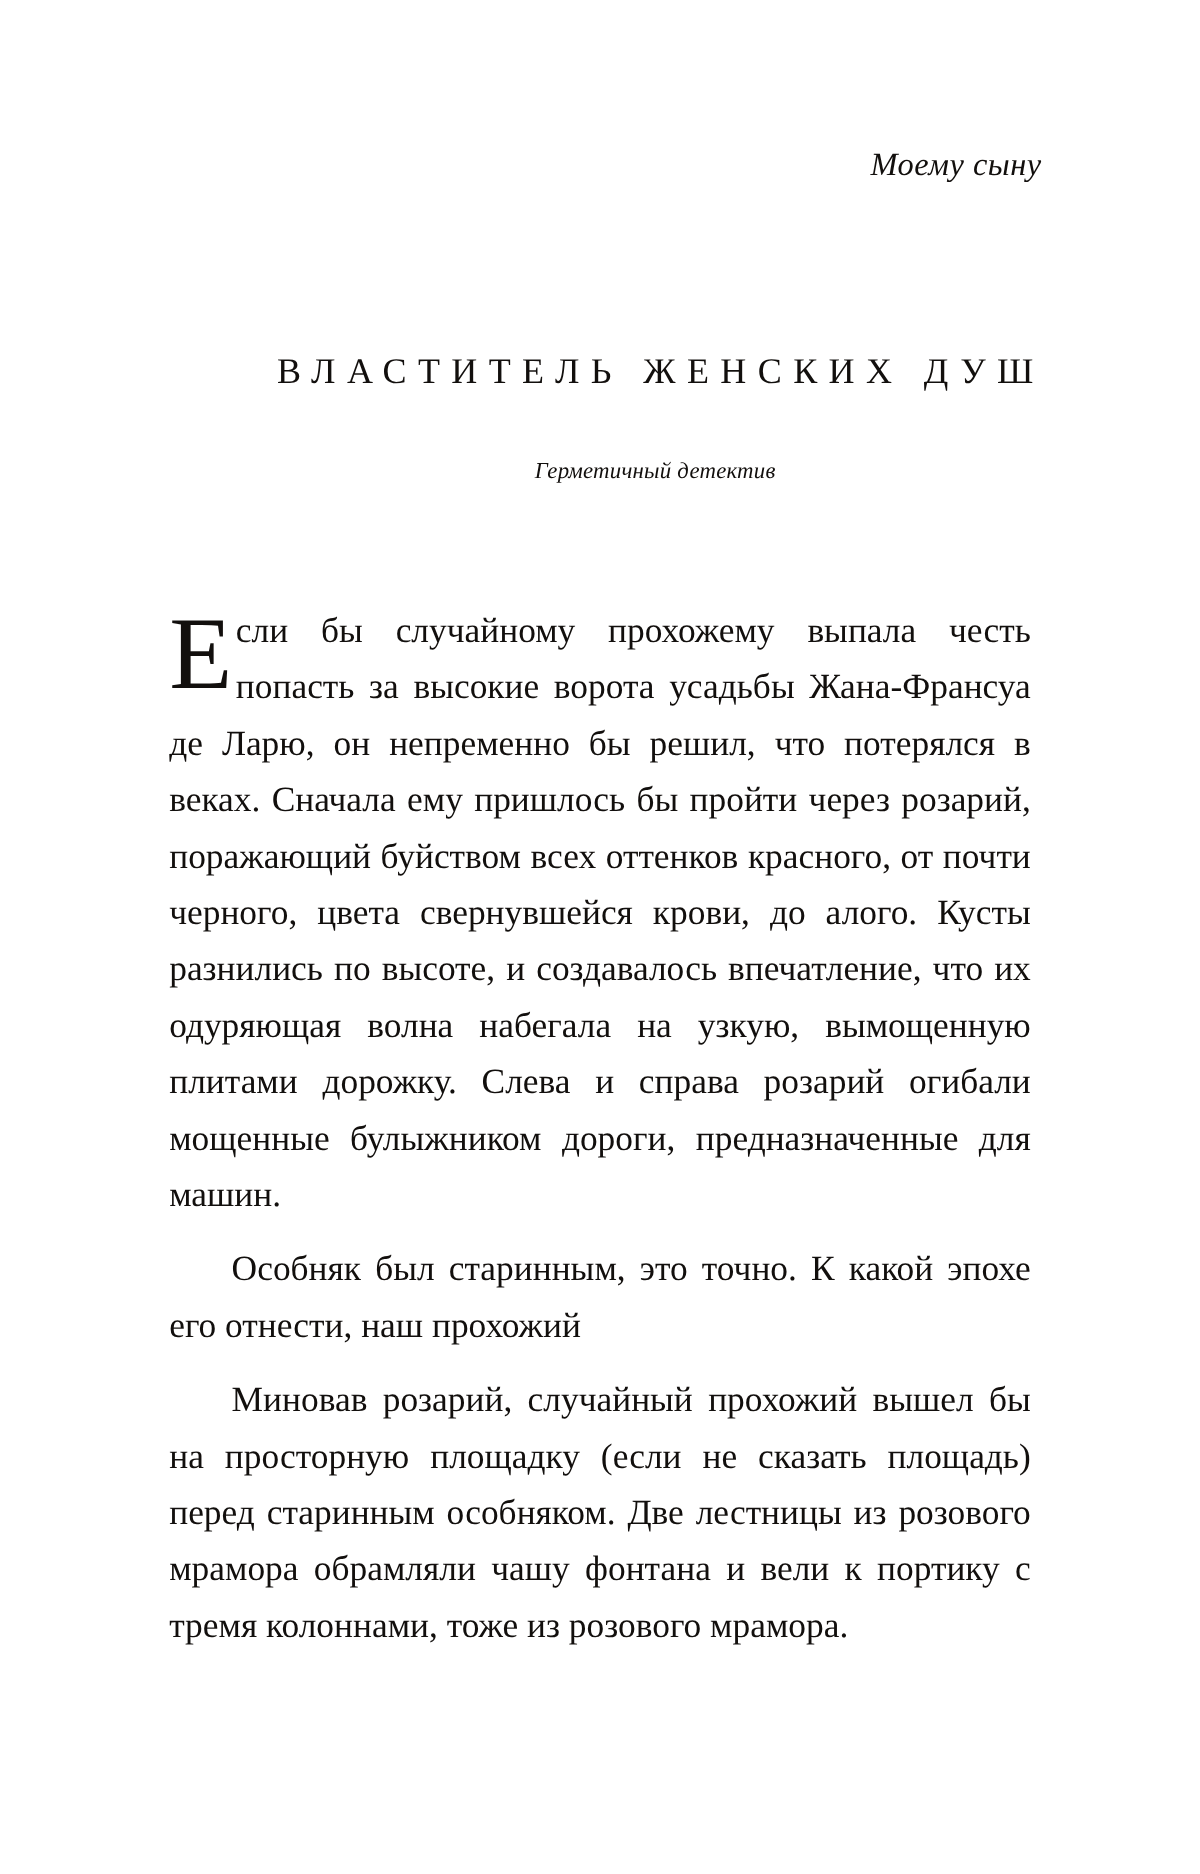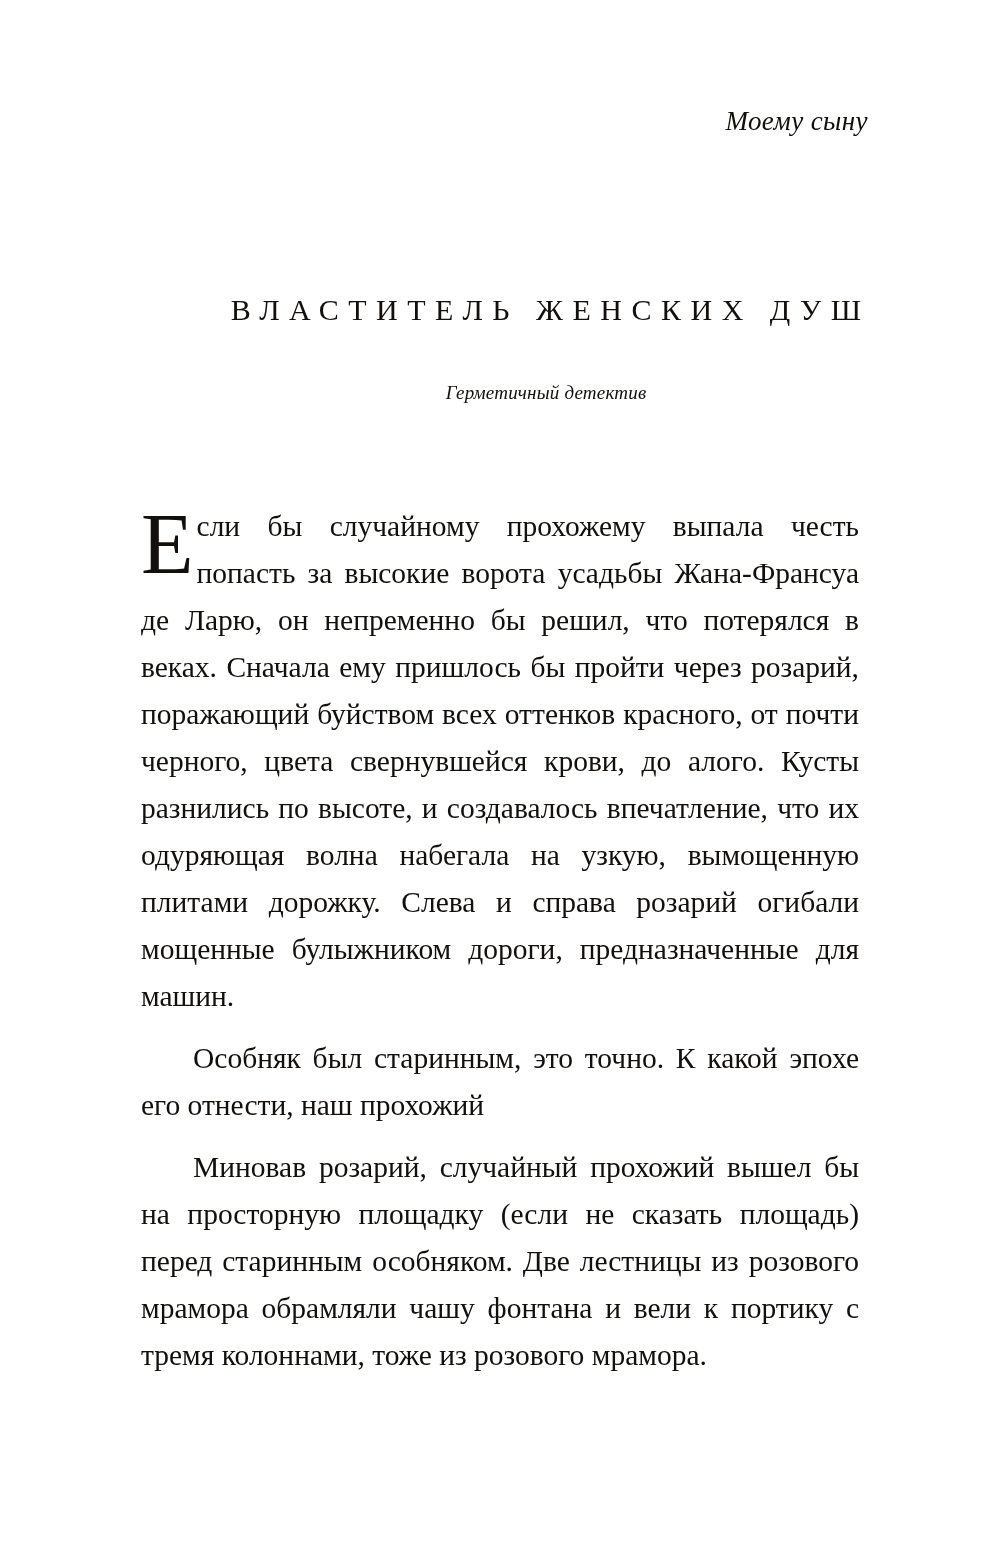--- a/index.html
+++ b/index.html
@@ -21,21 +21,21 @@
     width: 1000px;
     height: 1562px;
     box-sizing: border-box;
     padding: 0;
     overflow: hidden;
   }
 
   
   .dedication {
     position: absolute;
-    top: 106px;
+    top: 122px;
     right: 132px;
     font-style: italic;
     font-size: 27px;
     letter-spacing: 0.4px;
     white-space: nowrap;
   }
 
   
   .title-block {
     position: absolute;

